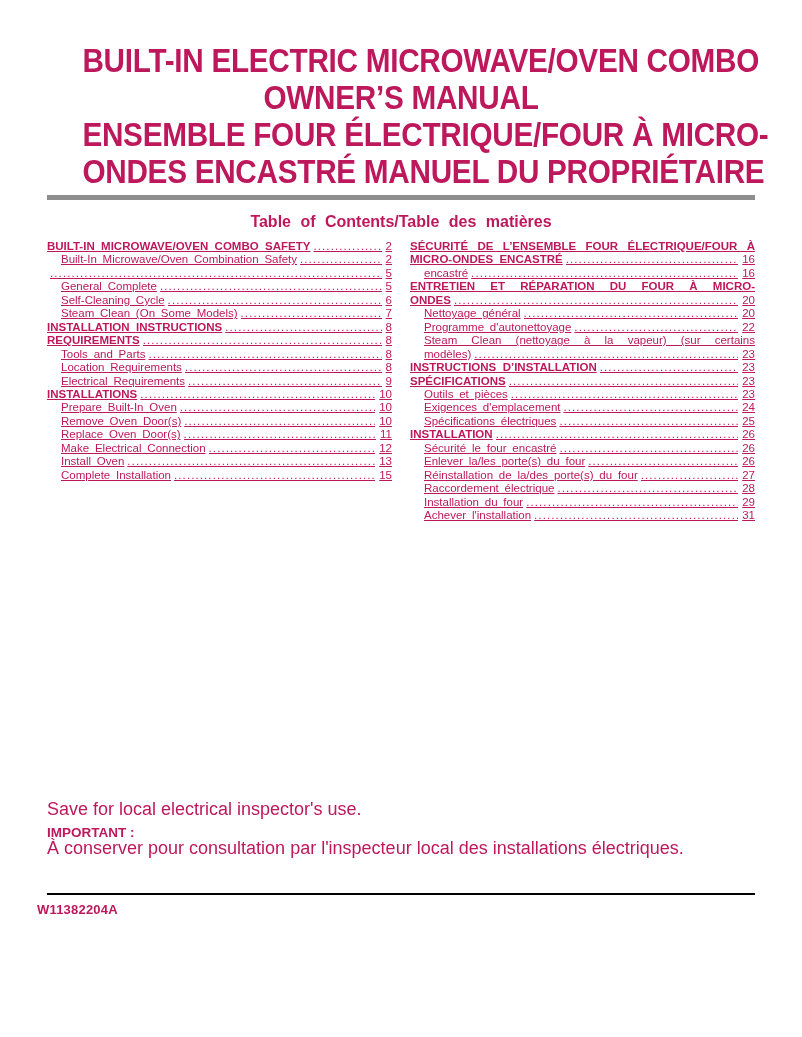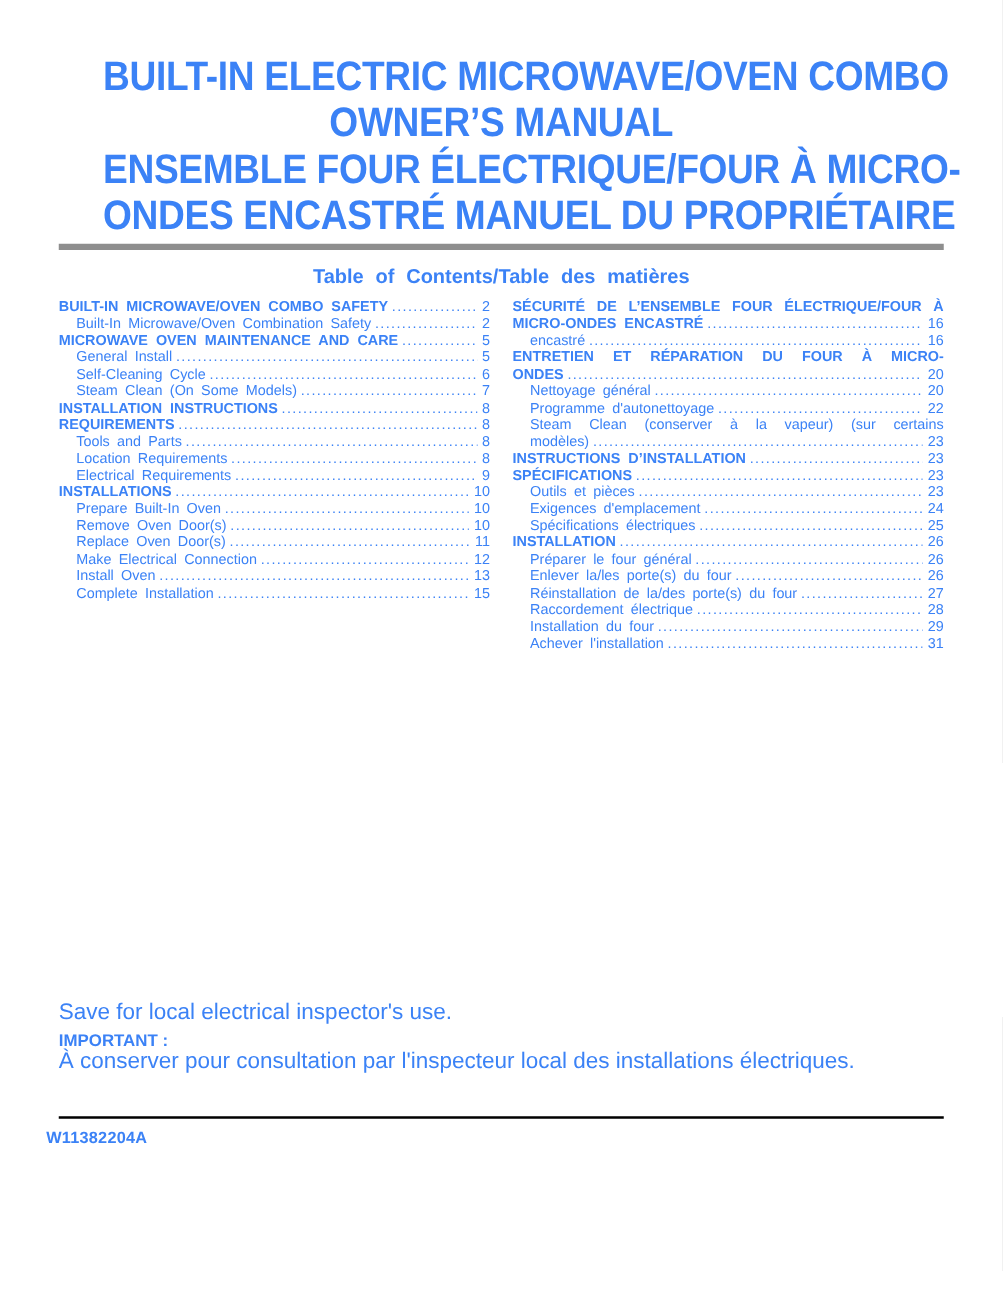--- a/index.html
+++ b/index.html
@@ -2,21 +2,21 @@
 <html><head>
 <meta charset="utf-8">
 <style>
   html,body{margin:0;padding:0;background:#e8e8e8;}
   .page{
     position:relative;
     width:802px;height:1037px;
     background:#ffffff;
     margin:0 auto;
     font-family:"Liberation Sans","DejaVu Sans",sans-serif;
-    color:#3b82f6;
+    color:#be185d;
     overflow:hidden;
   }
   
   .title-block{
     position:absolute;top:42px;left:47px;width:708px;
     text-align:center;
     font-weight:bold;
     font-size:33px;
     line-height:37px;
     letter-spacing:-0.3px;
@@ -37,21 +37,21 @@
   .toc-heading{
     position:absolute;top:211px;left:47px;width:708px;
     text-align:center;font-weight:bold;font-size:16px;line-height:22px;
     word-spacing:5px;
   }
   
   .toc-wrap{
     position:absolute;top:240px;left:47px;width:708px;
     display:flex;gap:18px;
   }
-  .toc-col{width:345px;font-size:11.5px;line-height:13.45px;word-spacing:2.6px;}
+  .toc-col{width:345px;font-size:11.5px;line-height:13.45px;word-spacing:2.6px;text-decoration:underline;}
   .toc-line{display:flex;align-items:baseline;}
   .toc-line.head{font-weight:bold;word-spacing:3.2px;}
   .toc-line.sub{padding-left:14px;}
   .toc-line.justify{display:block;text-align:justify;text-align-last:justify;}
   .toc-line .t{white-space:nowrap;}
   .toc-line.justify .t{white-space:normal;}
   .toc-line .dots{
     flex:1 1 auto;overflow:hidden;white-space:nowrap;
     letter-spacing:1.1px;margin:0 2px 0 3px;font-weight:normal;
   }
@@ -90,26 +90,25 @@
           <span class="t">BUILT-IN MICROWAVE/OVEN COMBO SAFETY</span>
           <span class="dots">............................................................................................................................................................................................................................</span>
           <span class="pg">2</span>
         </div>
         <div class="toc-line sub">
           <span class="t">Built-In Microwave/Oven Combination Safety</span>
           <span class="dots">............................................................................................................................................................................................................................</span>
           <span class="pg">2</span>
         </div>
         <div class="toc-line head">
-          <span class="t">MICROWAVE OVEN MAINTENANCE AND CARE</span>
           <span class="dots">............................................................................................................................................................................................................................</span>
           <span class="pg">5</span>
         </div>
         <div class="toc-line sub">
-          <span class="t">General Install</span>
+          <span class="t">General Complete</span>
           <span class="dots">............................................................................................................................................................................................................................</span>
           <span class="pg">5</span>
         </div>
         <div class="toc-line sub">
           <span class="t">Self-Cleaning Cycle</span>
           <span class="dots">............................................................................................................................................................................................................................</span>
           <span class="pg">6</span>
         </div>
         <div class="toc-line sub">
           <span class="t">Steam Clean (On Some Models)</span>
@@ -198,21 +197,21 @@
         <div class="toc-line sub">
           <span class="t">Nettoyage général</span>
           <span class="dots">............................................................................................................................................................................................................................</span>
           <span class="pg">20</span>
         </div>
         <div class="toc-line sub">
           <span class="t">Programme d'autonettoyage</span>
           <span class="dots">............................................................................................................................................................................................................................</span>
           <span class="pg">22</span>
         </div>
-        <div class="toc-line sub justify"><span class="t">Steam Clean (conserver à la vapeur) (sur certains</span></div>
+        <div class="toc-line sub justify"><span class="t">Steam Clean (nettoyage à la vapeur) (sur certains</span></div>
         <div class="toc-line sub">
           <span class="t">modèles)</span>
           <span class="dots">............................................................................................................................................................................................................................</span>
           <span class="pg">23</span>
         </div>
         <div class="toc-line head">
           <span class="t">INSTRUCTIONS D’INSTALLATION</span>
           <span class="dots">............................................................................................................................................................................................................................</span>
           <span class="pg">23</span>
         </div>
@@ -235,21 +234,21 @@
           <span class="t">Spécifications électriques</span>
           <span class="dots">............................................................................................................................................................................................................................</span>
           <span class="pg">25</span>
         </div>
         <div class="toc-line head">
           <span class="t">INSTALLATION</span>
           <span class="dots">............................................................................................................................................................................................................................</span>
           <span class="pg">26</span>
         </div>
         <div class="toc-line sub">
-          <span class="t">Préparer le four général</span>
+          <span class="t">Sécurité le four encastré</span>
           <span class="dots">............................................................................................................................................................................................................................</span>
           <span class="pg">26</span>
         </div>
         <div class="toc-line sub">
           <span class="t">Enlever la/les porte(s) du four</span>
           <span class="dots">............................................................................................................................................................................................................................</span>
           <span class="pg">26</span>
         </div>
         <div class="toc-line sub">
           <span class="t">Réinstallation de la/des porte(s) du four</span>

